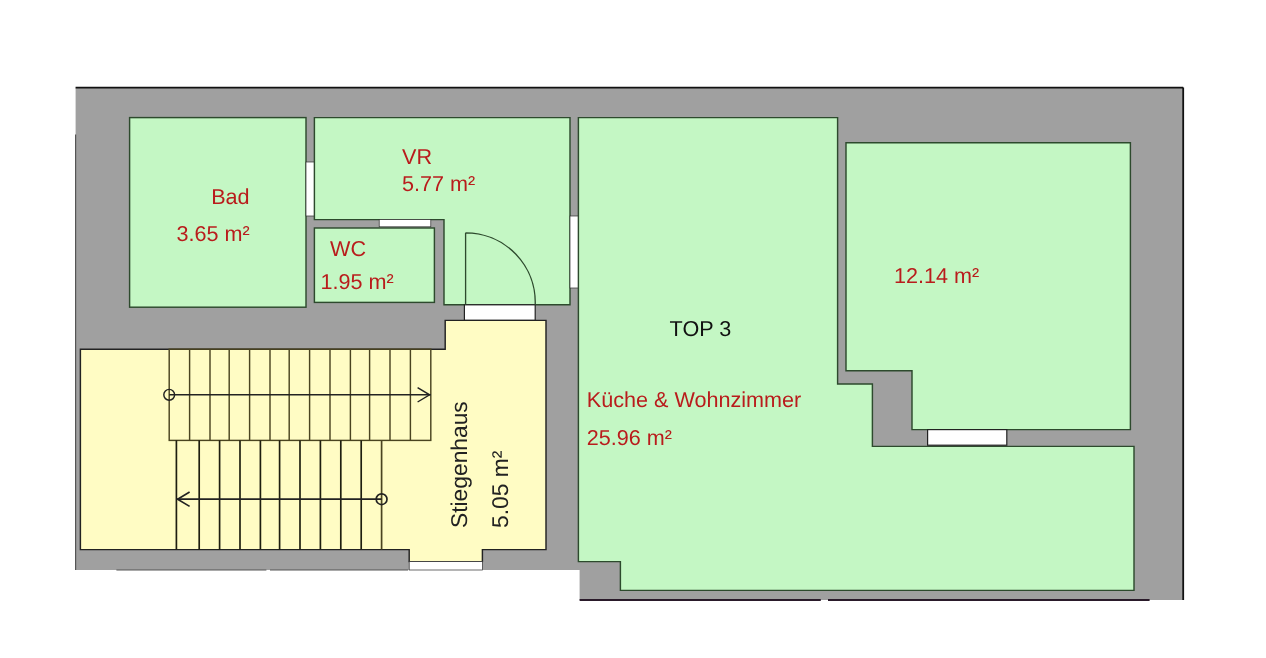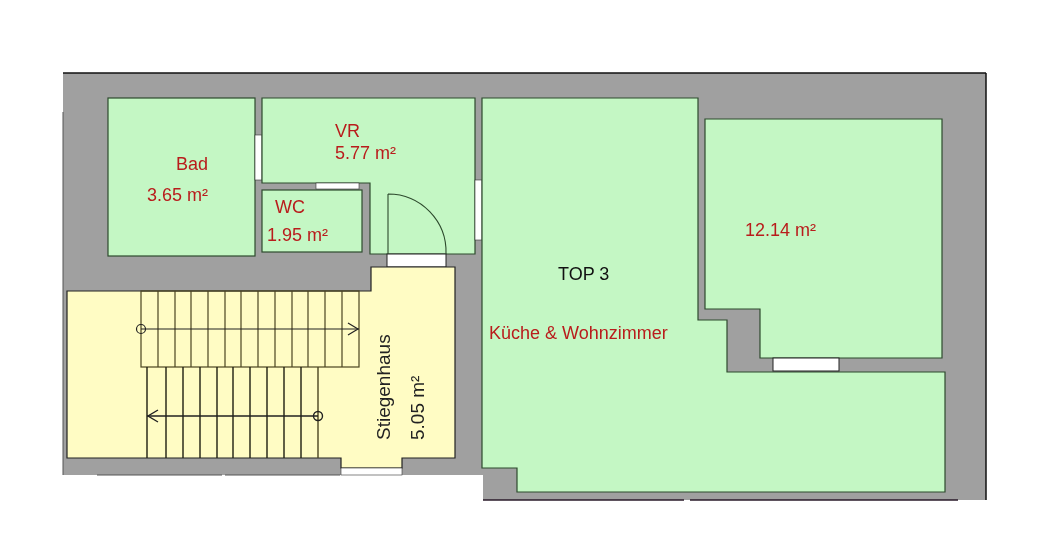--- a/index.html
+++ b/index.html
@@ -100,18 +100,19 @@
 </div>
 
 <div class="title" style="left:558px; top:264px;">TOP 3</div>
 
 <div class="lbl" style="left:745px; top:211px;">
   <div style="margin-top:8px">12.14 m²</div>
 </div>
 
 <div class="lbl" style="left:489px; top:322px;">
   <div>Küche &amp; Wohnzimmer</div>
+  <div style="margin-top:10px">25.96 m²</div>
 </div>
 
 <div class="vert" style="left:372px; top:440px;">
   <div>Stiegenhaus</div>
   <div style="margin-top:10px; margin-left:0px">5.05 m²</div>
 </div>
 
 </body></html>

